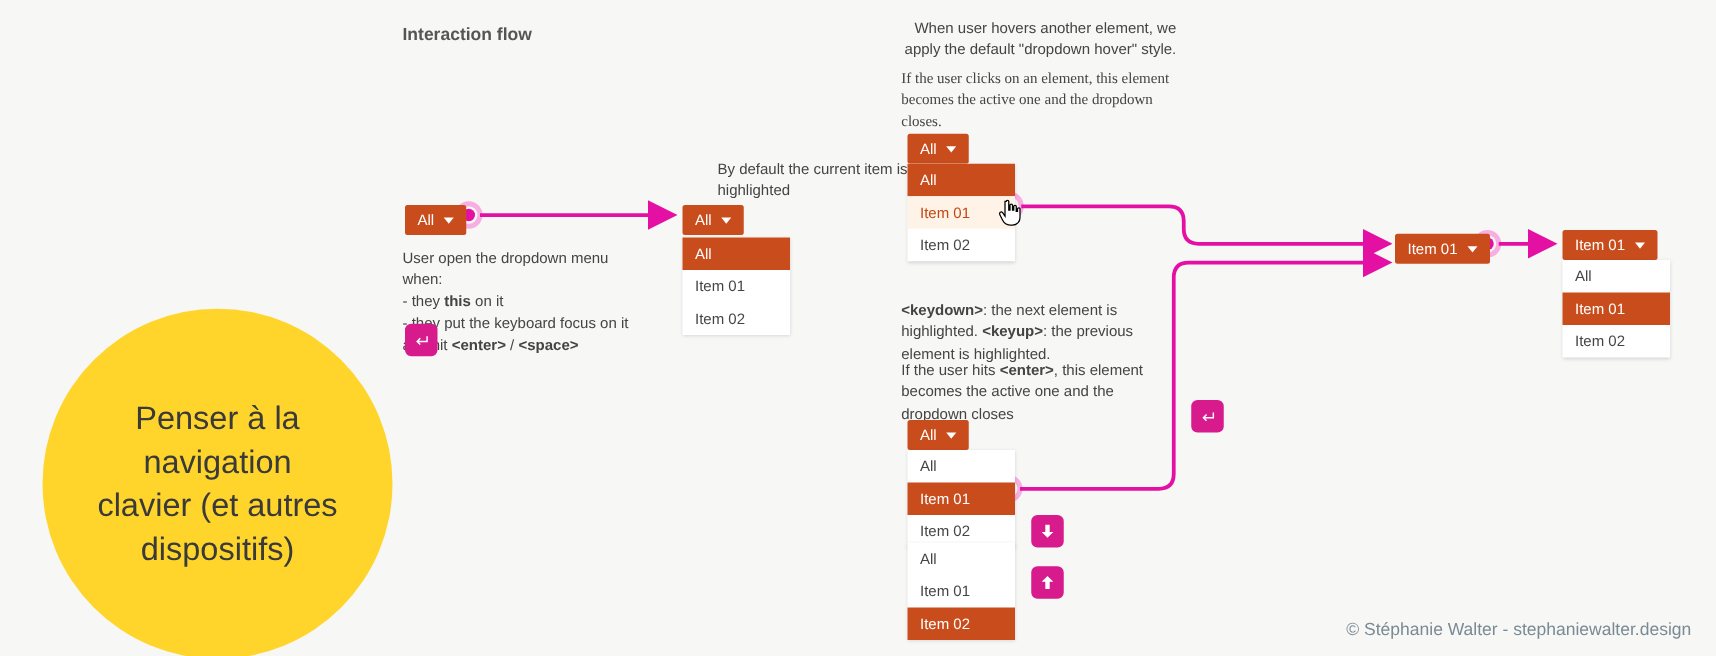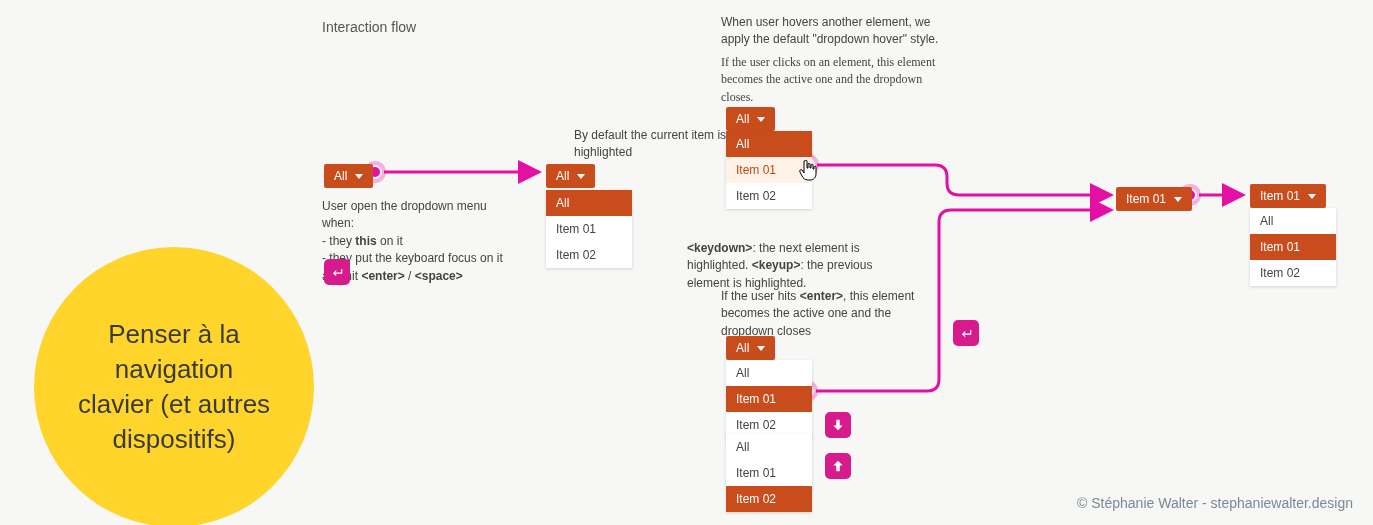--- a/index.html
+++ b/index.html
@@ -7,21 +7,21 @@
     font-family: -apple-system, BlinkMacSystemFont, "Segoe UI", Arial, sans-serif;
     background: #f7f7f5;
     width: 1373px;
     height: 525px;
     position: relative;
     overflow: hidden;
     color: #333;
     font-size: 12px;
   }
   .abs { position: absolute; }
-  .title { font-weight: 400; color: #555; font-size: 14px; }
+  .title { font-weight: 700; color: #555; font-size: 14px; }
 
   .circle {
     width: 280px; height: 280px;
     border-radius: 50%;
     background: #ffd52b;
     display: flex; align-items: center; justify-content: center;
     text-align: center;
     padding: 40px;
   }
   .circle-text { font-size: 26px; color: #3a3a3a; line-height: 1.35; font-weight: 500; }
@@ -133,39 +133,39 @@
 <div class="abs dd-btn" style="left:546px; top:164px;">
   <span>All</span>
   <span class="caret"></span>
 </div>
 <div class="abs dd-list" style="left:546px; top:190px;">
   <div class="dd-item hl">All</div>
   <div class="dd-item">Item 01</div>
   <div class="dd-item">Item 02</div>
 </div>
 
-<div class="abs desc" style="left:721px; top:14px;">When user hovers another element, we apply the default "dropdown hover" style.</div>
+<div class="abs desc" style="left:721px; top:14px;text-align:right;">When user hovers another element, we apply the default "dropdown hover" style.</div>
 <div class="abs desc" style="left:721px; top:54px;font-family:Liberation Serif, serif;">If the user clicks on an element, this element becomes the active one and the dropdown closes.</div>
 <div class="abs dd-btn" style="left:726px; top:107px;">
   <span>All</span>
   <span class="caret"></span>
 </div>
 <div class="abs dd-list" style="left:726px; top:131px;">
   <div class="dd-item hl">All</div>
   <div class="dd-item hover">Item 01</div>
   <div class="dd-item">Item 02</div>
 </div>
 
 <div class="abs cursor" style="left:798px; top:158px;">
   <svg width="22" height="26" viewBox="0 0 22 26">
     <path fill="#fff" stroke="#000" stroke-width="1" d="M7 3c0-1 2-1 2 0v7h1V6c0-1 2-1 2 0v4h1V7c0-1 2-1 2 0v4h1V9c0-1 2-1 2 0v7c0 3-2 6-6 6h-2c-3 0-5-2-6-4l-2-4c-1-2 1-3 2-2l2 3V3z"></path>
   </svg>
 </div>
 
-<div class="abs desc" style="left:687px; top:240px;">
+<div class="abs desc" style="left:721px; top:240px;">
   <b>&lt;keydown&gt;</b><span>: the next element is highlighted. </span><b>&lt;keyup&gt;</b><span>: the previous element is highlighted.</span>
 </div>
 <div class="abs desc" style="left:721px; top:288px;">
   <span>If the user hits </span><b>&lt;enter&gt;</b><span>, this element becomes the active one and the dropdown closes</span>
 </div>
 <div class="abs dd-btn" style="left:726px; top:336px;">
   <span>All</span>
   <span class="caret"></span>
 </div>
 <div class="abs dd-list" style="left:726px; top:360px;">

